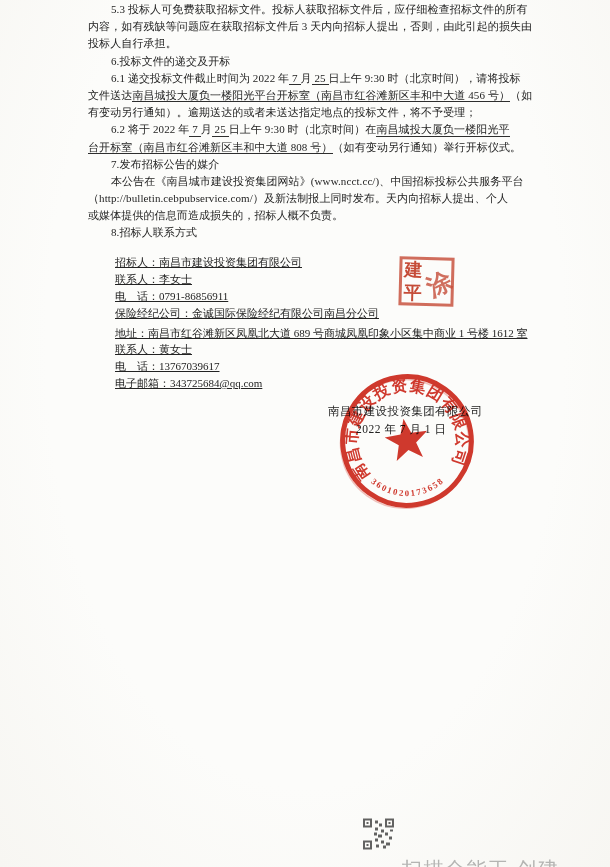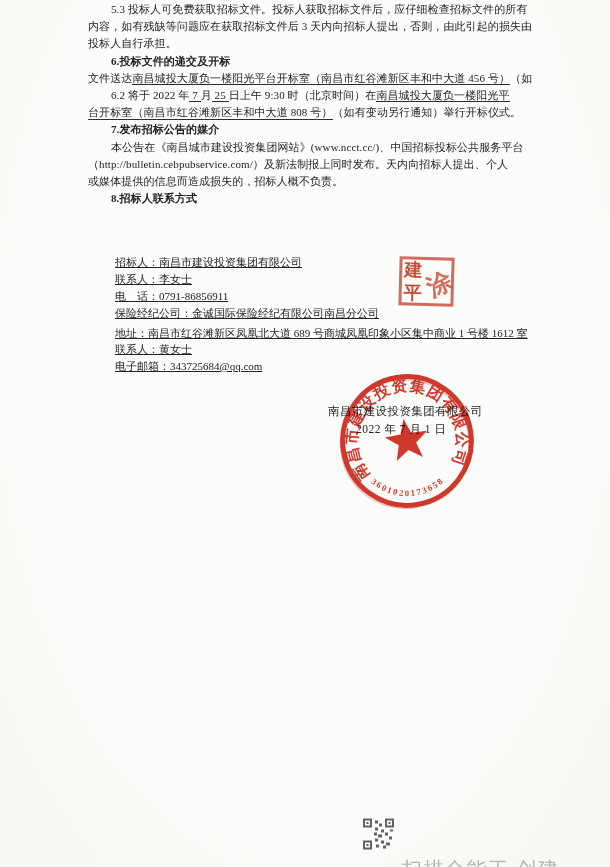--- a/index.html
+++ b/index.html
@@ -8,21 +8,21 @@
     background:#fbfaf7;
     font-family:"Liberation Serif", serif;
     color:#232323;
   }
   .page { position:absolute; inset:0; background:radial-gradient(ellipse at 50% 40%, #fcfcfa 60%, #f7f6f2 100%); }
 
   
   .doc-body { position:absolute; left:88px; top:1px; width:470px; font-size:11px; }
   .doc-line { height:17.2px; line-height:17.2px; white-space:pre; letter-spacing:0.1px; }
   .doc-line.indent { padding-left:23px; }
-  .doc-line.bold { font-weight:bold; }
+  .doc-line.bold { font-weight:normal; }
   .u { border-bottom:1px solid #2e2e2e; padding-bottom:0.5px; }
 
   
   .contact { position:absolute; left:115px; top:254px; font-size:11px;text-decoration:underline; }
   .contact-line { height:16.9px; line-height:16.9px; white-space:pre; }
   .contact-line:nth-child(5) { margin-top:3px; }
 
   
   .sig-company { position:absolute; left:328px; top:404px; font-size:11.5px; letter-spacing:0.4px; white-space:pre; }
   .sig-date    { position:absolute; left:356px; top:422px; font-size:11.5px; letter-spacing:0.5px; white-space:pre; }
@@ -57,37 +57,40 @@
 </head>
 <body>
 
 <div class="page">
 
   <div class="doc-body">
       <div class="doc-line indent"><span>5.3 投标人可免费获取招标文件。投标人获取招标文件后，应仔细检查招标文件的所有</span></div>
       <div class="doc-line"><span>内容，如有残缺等问题应在获取招标文件后 3 天内向招标人提出，否则，由此引起的损失由</span></div>
       <div class="doc-line"><span>投标人自行承担。</span></div>
       <div class="doc-line indent bold"><span>6.投标文件的递交及开标</span></div>
+      <div class="doc-line indent"><span>6.1 递交投标文件截止时间为 2022 年</span><span class="u"> 7 </span><span>月</span><span class="u"> 25 </span><span>日上午 9:30 时（北京时间），请将投标</span></div>
       <div class="doc-line"><span>文件送达</span><span class="u">南昌城投大厦负一楼阳光平台开标室（南昌市红谷滩新区丰和中大道 456 号）</span><span>（如</span></div>
+      <div class="doc-line"><span>有变动另行通知）。逾期送达的或者未送达指定地点的投标文件，将不予受理；</span></div>
       <div class="doc-line indent"><span>6.2 将于 2022 年</span><span class="u"> 7 </span><span>月</span><span class="u"> 25 </span><span>日上午 9:30 时（北京时间）在</span><span class="u">南昌城投大厦负一楼阳光平</span></div>
       <div class="doc-line"><span class="u">台开标室（南昌市红谷滩新区丰和中大道 808 号）</span><span>（如有变动另行通知）举行开标仪式。</span></div>
       <div class="doc-line indent bold"><span>7.发布招标公告的媒介</span></div>
       <div class="doc-line indent"><span>本公告在《南昌城市建设投资集团网站》(www.ncct.cc/)、中国招标投标公共服务平台</span></div>
       <div class="doc-line"><span>（http://bulletin.cebpubservice.com/）及新法制报上同时发布。天内向招标人提出、个人</span></div>
       <div class="doc-line"><span>或媒体提供的信息而造成损失的，招标人概不负责。</span></div>
       <div class="doc-line indent bold"><span>8.招标人联系方式</span></div>
     </div>
 
   <div class="contact">
       <div class="contact-line">招标人：南昌市建设投资集团有限公司</div>
       <div class="contact-line">联系人：李女士</div>
       <div class="contact-line">电　话：0791-86856911</div>
       <div class="contact-line">保险经纪公司：金诚国际保险经纪有限公司南昌分公司</div>
       <div class="contact-line">地址：南昌市红谷滩新区凤凰北大道 689 号商城凤凰印象小区集中商业 1 号楼 1612 室</div>
       <div class="contact-line">联系人：黄女士</div>
+      <div class="contact-line">电　话：13767039617</div>
       <div class="contact-line">电子邮箱：343725684@qq.com</div>
     </div>
 
   <div class="sig-company">南昌市建设投资集团有限公司</div>
   <div class="sig-date">2022 年 7 月 1 日</div>
 
   <div class="seal-square">
     <span class="c-tl">建</span>
     <span class="c-bl">平</span>
     <span class="c-r">涂</span>

